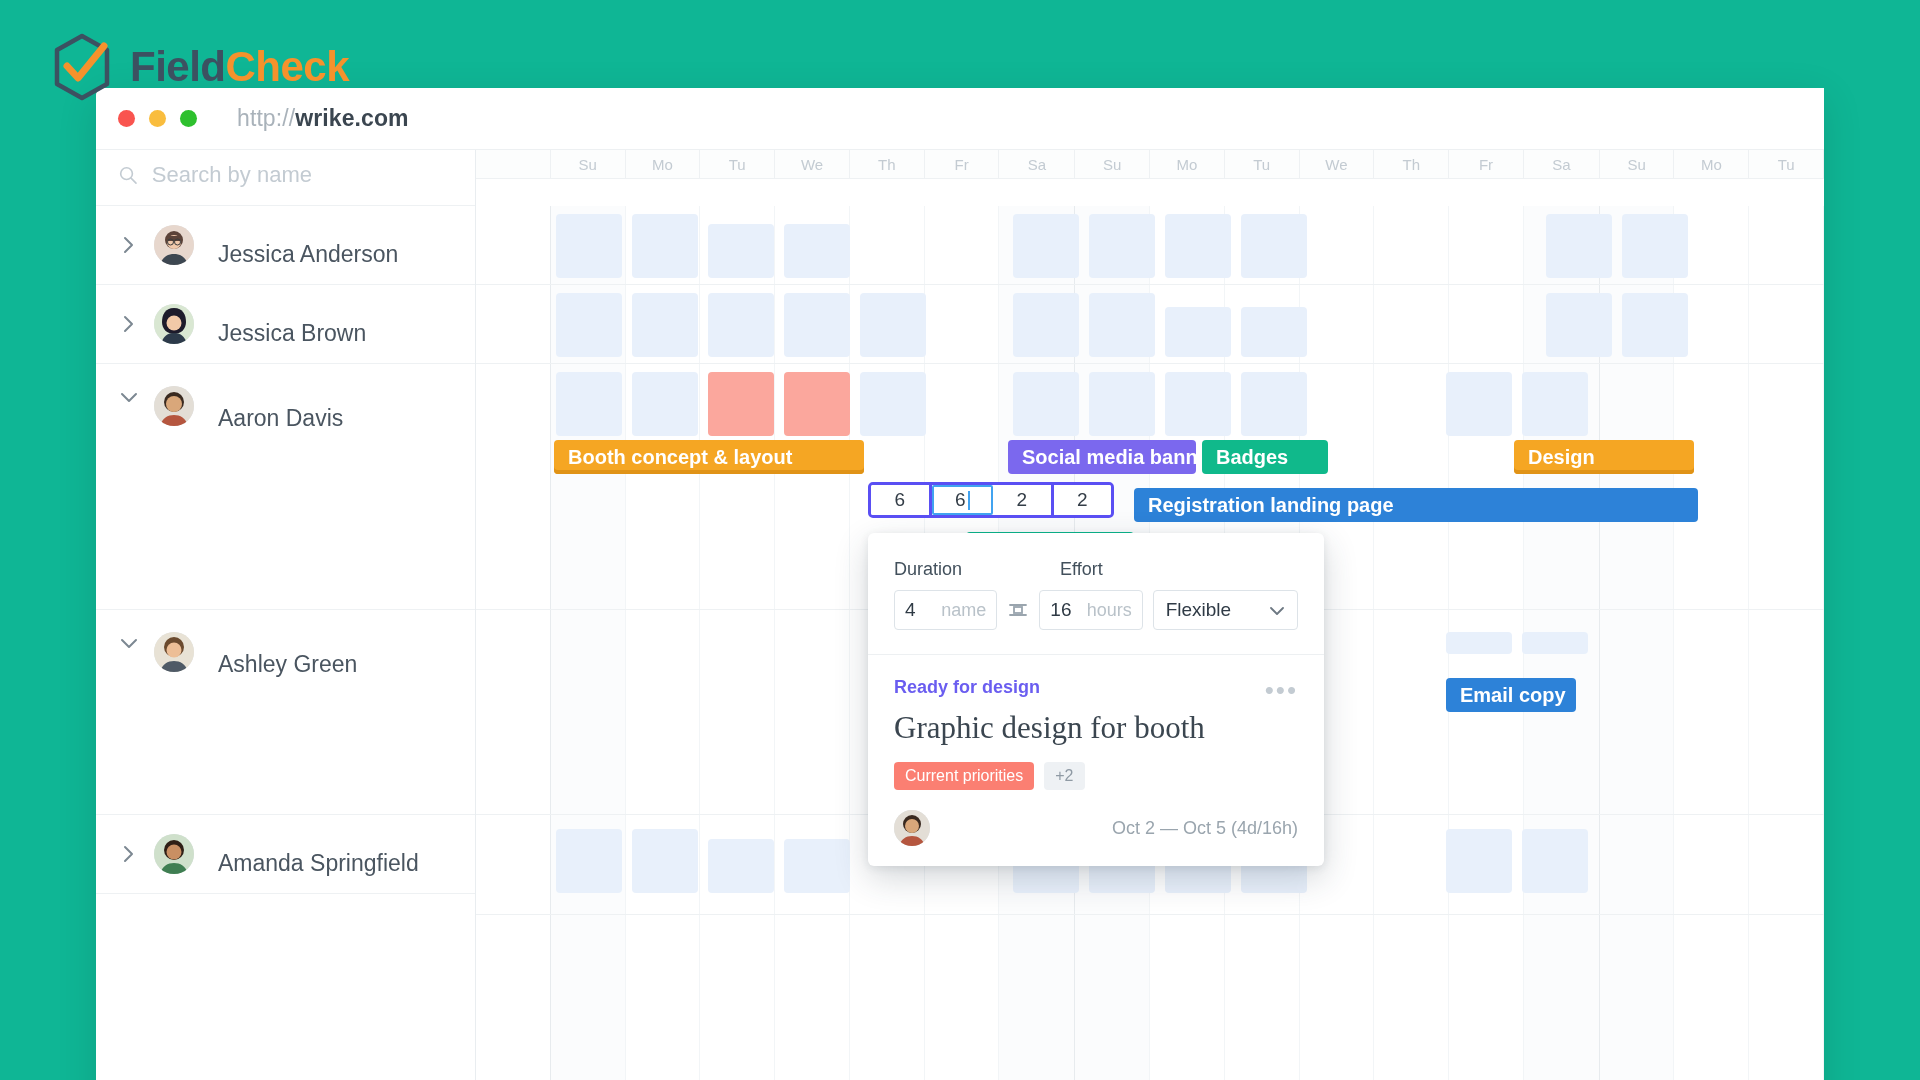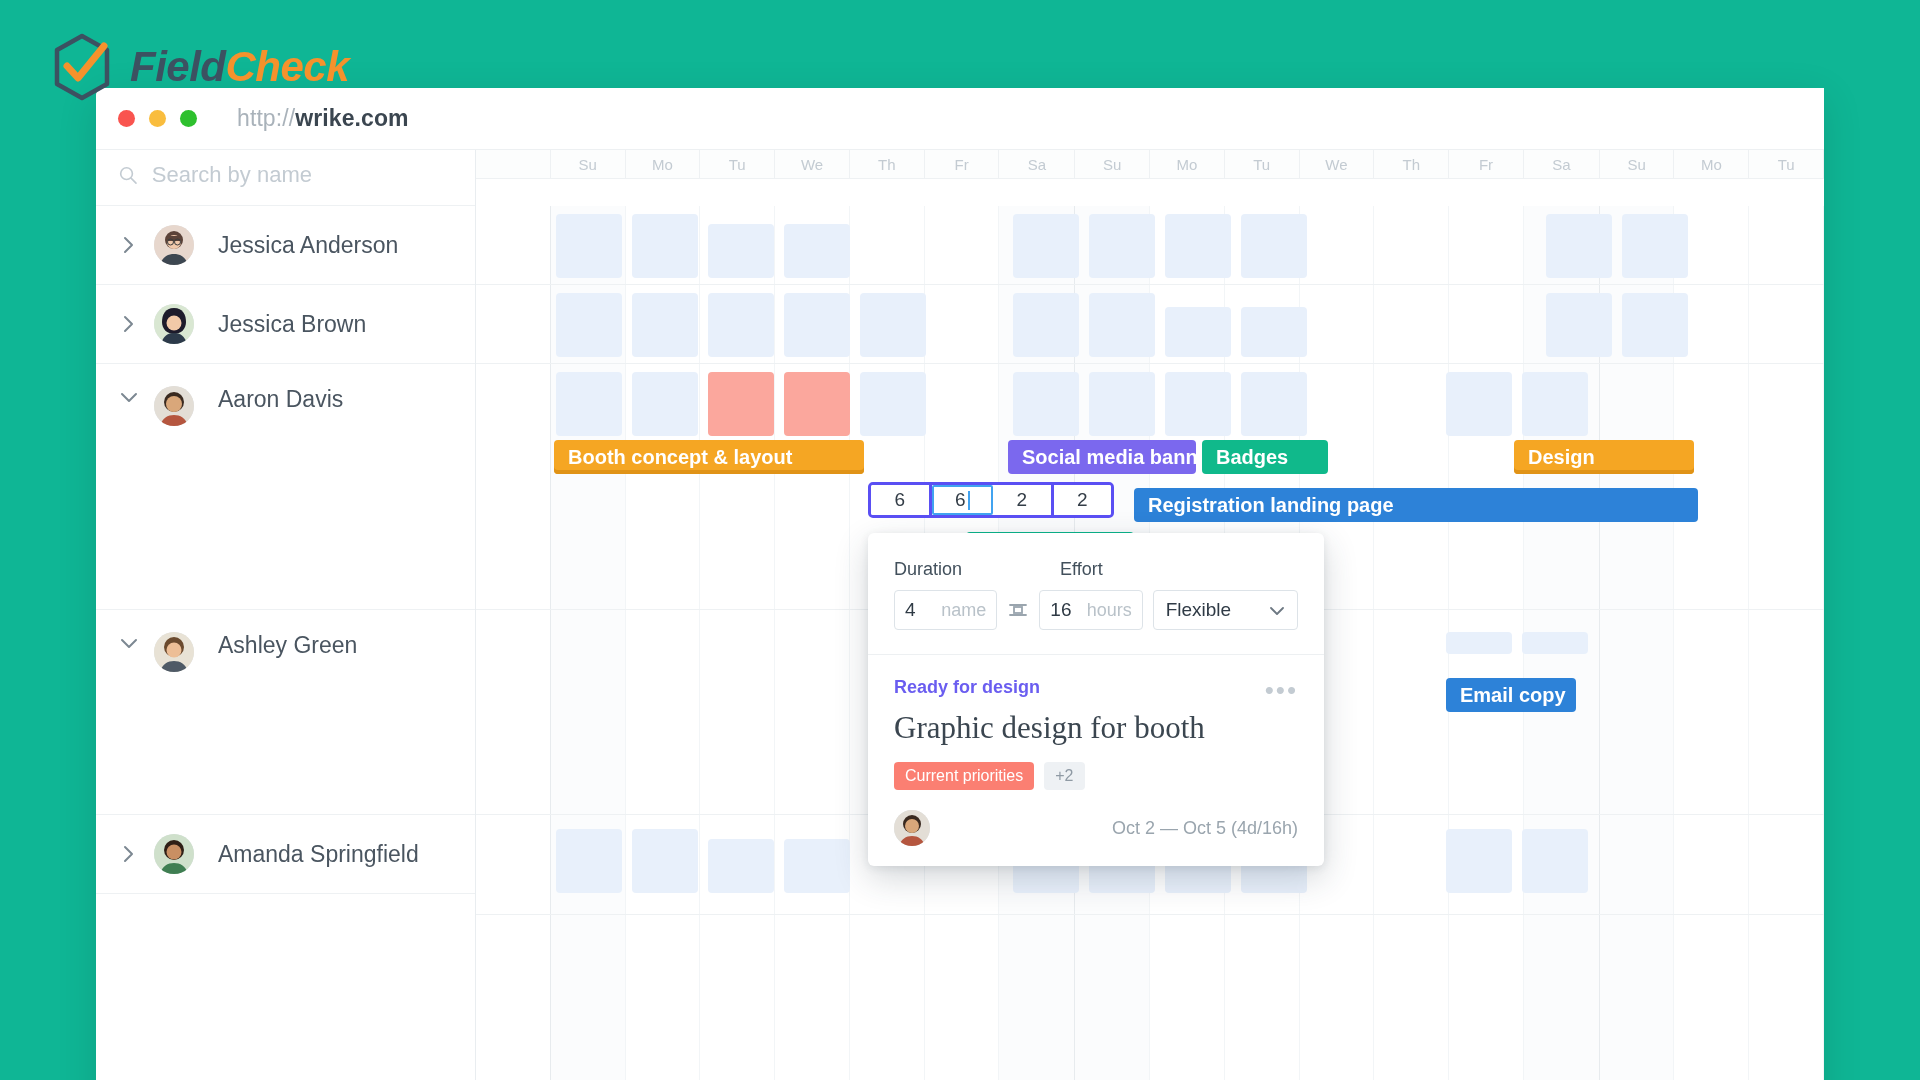--- a/index.html
+++ b/index.html
@@ -11,21 +11,20 @@
   }
 
   
   .brand {
     position: absolute;
     left: 52px; top: 33px;
     display: flex;
     align-items: center;
     gap: 18px;
     z-index: 40;
-    font-style: italic;
   }
   .brand-logo { width: 60px; height: 68px; display: block; }
   .brand-word {
     font-size: 42px;
     font-weight: bold;
     letter-spacing: -0.5px;
     line-height: 1;
     white-space: nowrap;
   }
   .brand-word .w1 { color: #3c5161; }
@@ -113,20 +112,21 @@
     overflow: hidden;
     position: relative;
     background: #dfe5ea;
   }
   .avatar svg { display: block; width: 100%; height: 100%; }
   .person-name {
     font-size: 23px;
     color: #4a5560;
     margin-left: 10px;
     white-space: nowrap;
+    margin-top: 19px;
   }
   .person-row.tall { height: 246px; align-items: flex-start; padding-top: 22px; }
   .person-row.tall2 { height: 205px; align-items: flex-start; padding-top: 22px; }
 
   
   .timeline { flex: 1; position: relative; overflow: hidden; background: #fff; }
   .tl-head { height: 56px; position: relative; }
   .weeks { display: flex; height: 27px; }
   .week {
     border-right: 1px solid #eef1f3;

